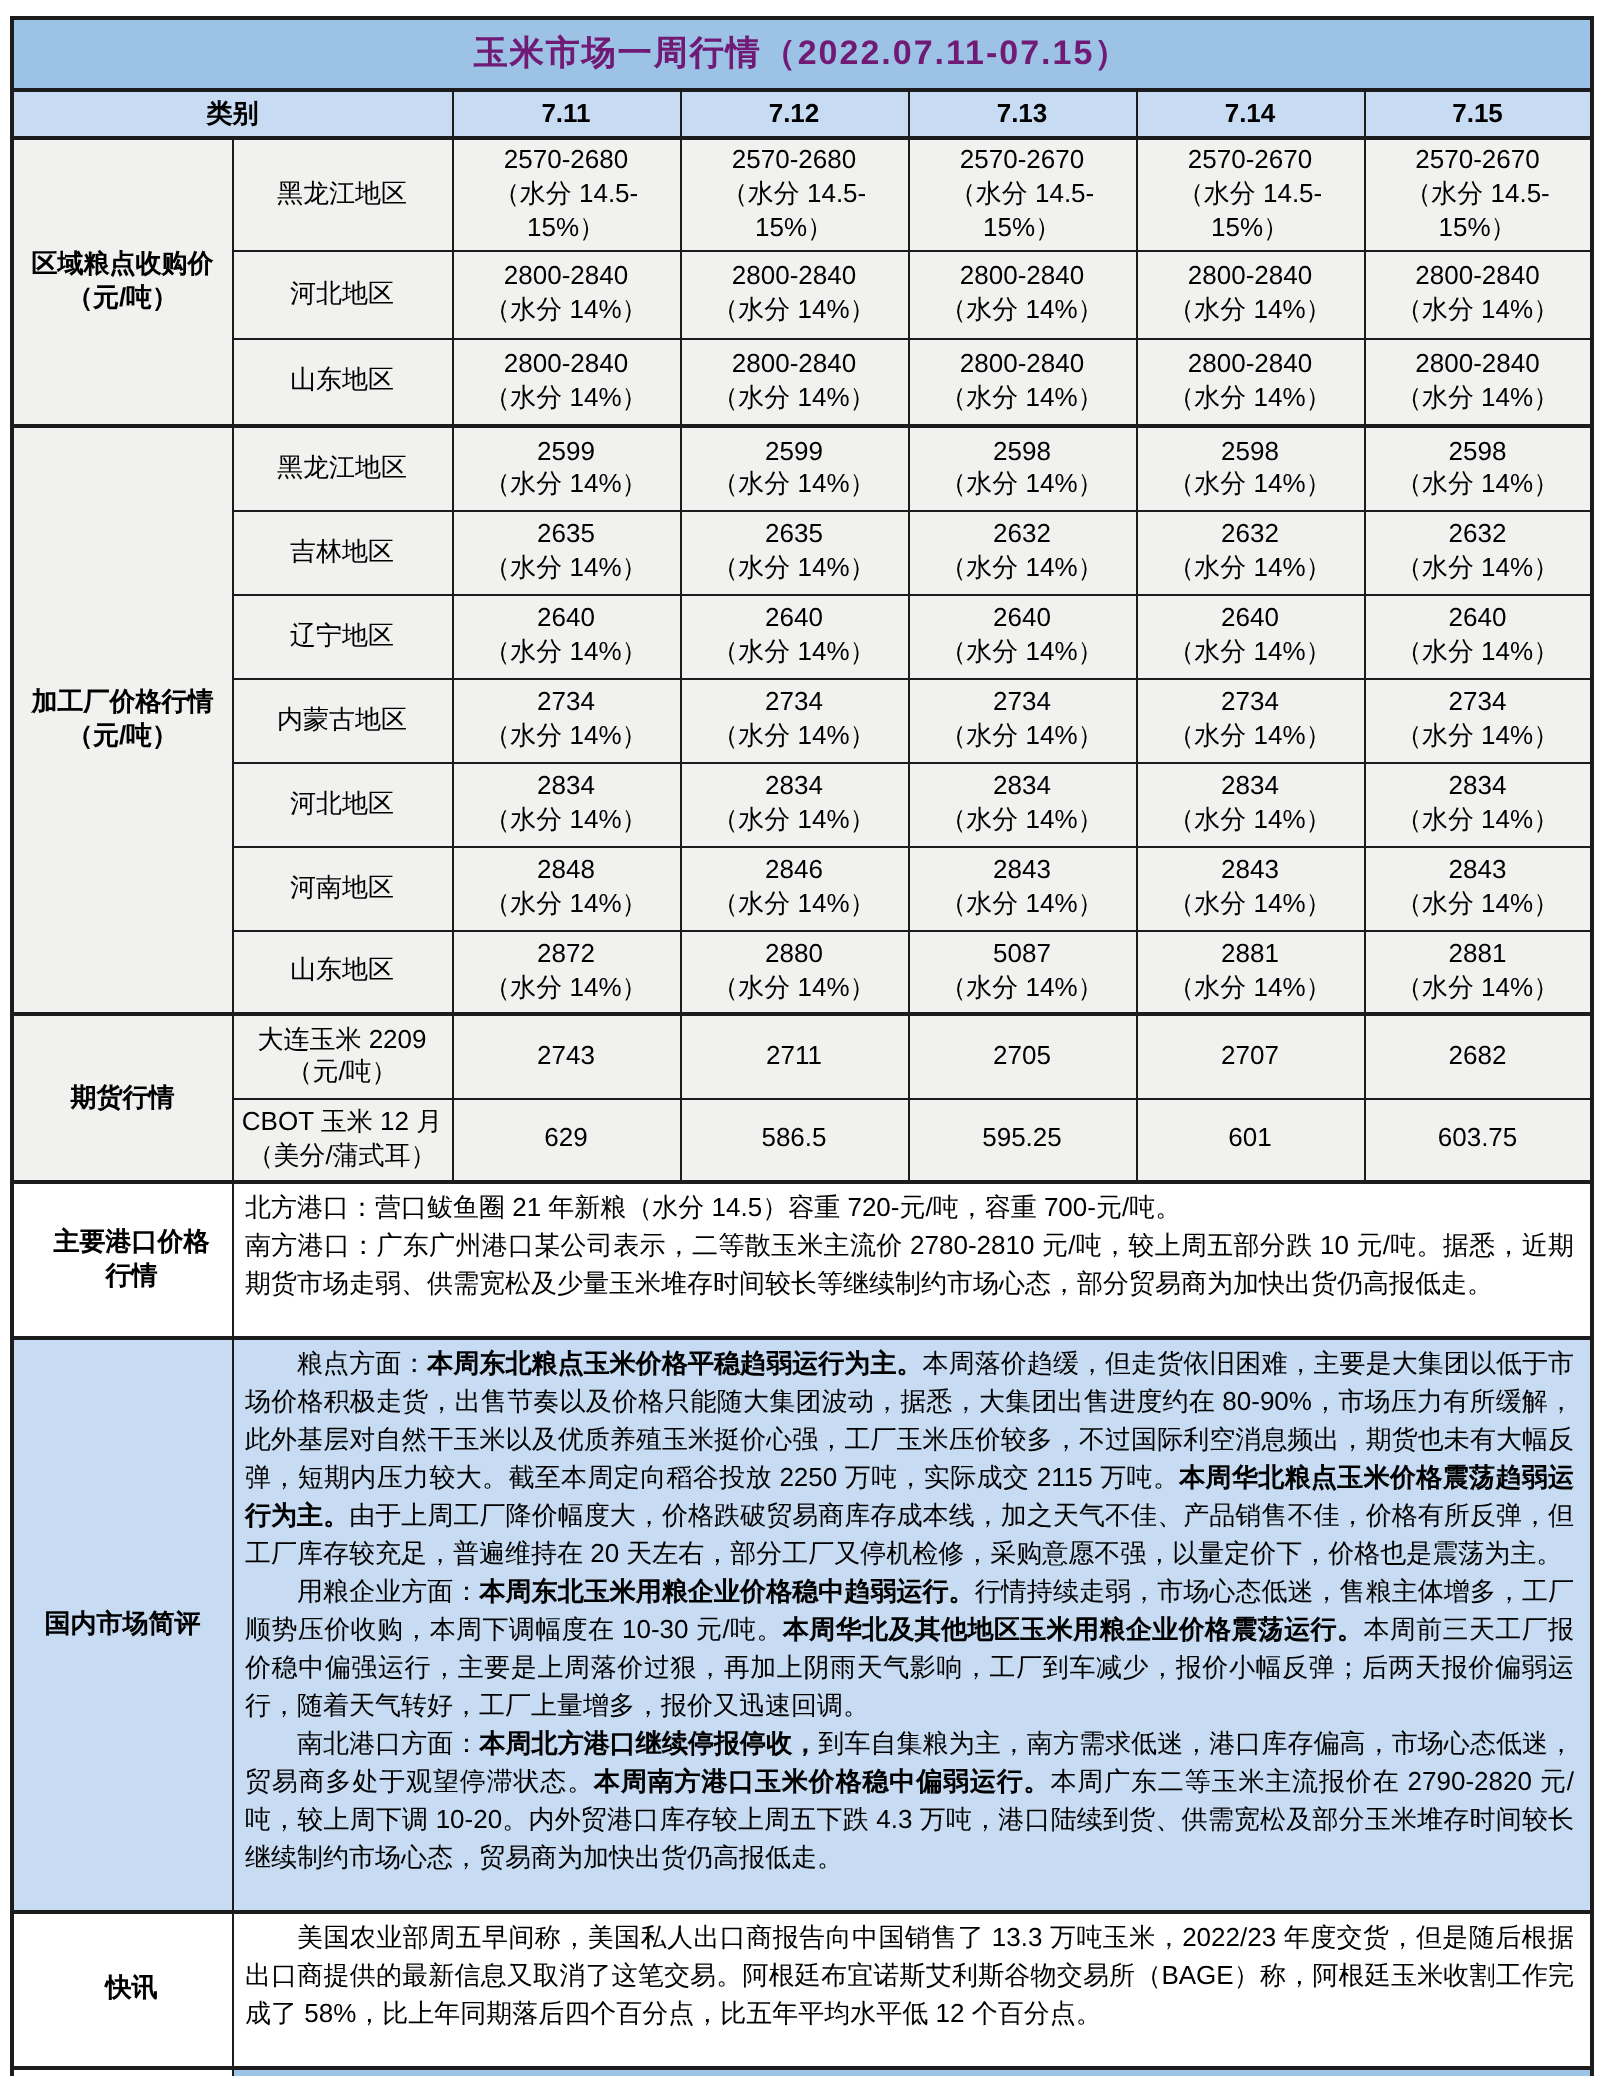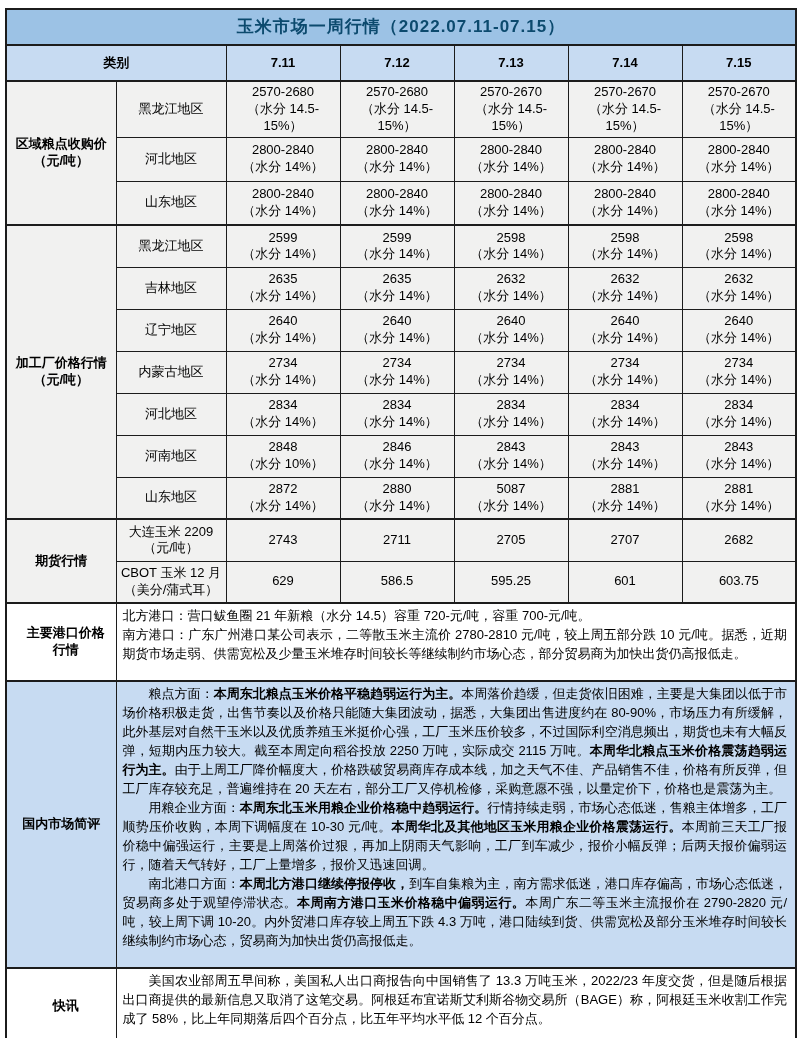--- a/index.html
+++ b/index.html
@@ -14,28 +14,28 @@
     font-size:13px;
     line-height:1.3;
     padding:2px 3px;
     background:#f1f1f0;
     white-space:pre-line;
     overflow:hidden;
   }
   tr.thick td { border-top-width:2px; }
   td.title-cell {
     background:#9cc2e5;
-    color:#0c4a6e;
+    color:#701a75;
     font-weight:bold;
     font-size:17px;
     letter-spacing:1px;
     height:36px;
     border-bottom-width:2px;
   }
-  tr.head td { background:#c7dbf2; font-weight:bold; height:36px; }
+  tr.head td { background:#c7dbf2; font-weight:bold; height:24px; }
   td.sec { font-weight:bold; }
   tr.s1 td { height:44px; }
   tr.s2 td { height:42px; }
   tr.fut td { height:42px; }
   td.white { background:#ffffff;padding-left:12px; }
   td.blue  { background:#c7dbf2;margin-top:44px; }
   td.note-bg { background:#9cc2e5; }
   td.txt {
     text-align:justify;
     white-space:normal;
@@ -185,21 +185,21 @@
     <td>2834
 （水分 14%）</td>
     <td>2834
 （水分 14%）</td>
     <td>2834
 （水分 14%）</td>
   </tr>
   <tr class="s2">
     <td>河南地区</td>
     <td>2848
-（水分 10%）</td>
+（水分 14%）</td>
     <td>2846
 （水分 14%）</td>
     <td>2843
 （水分 14%）</td>
     <td>2843
 （水分 14%）</td>
     <td>2843
 （水分 14%）</td>
   </tr>
   <tr class="s2">

